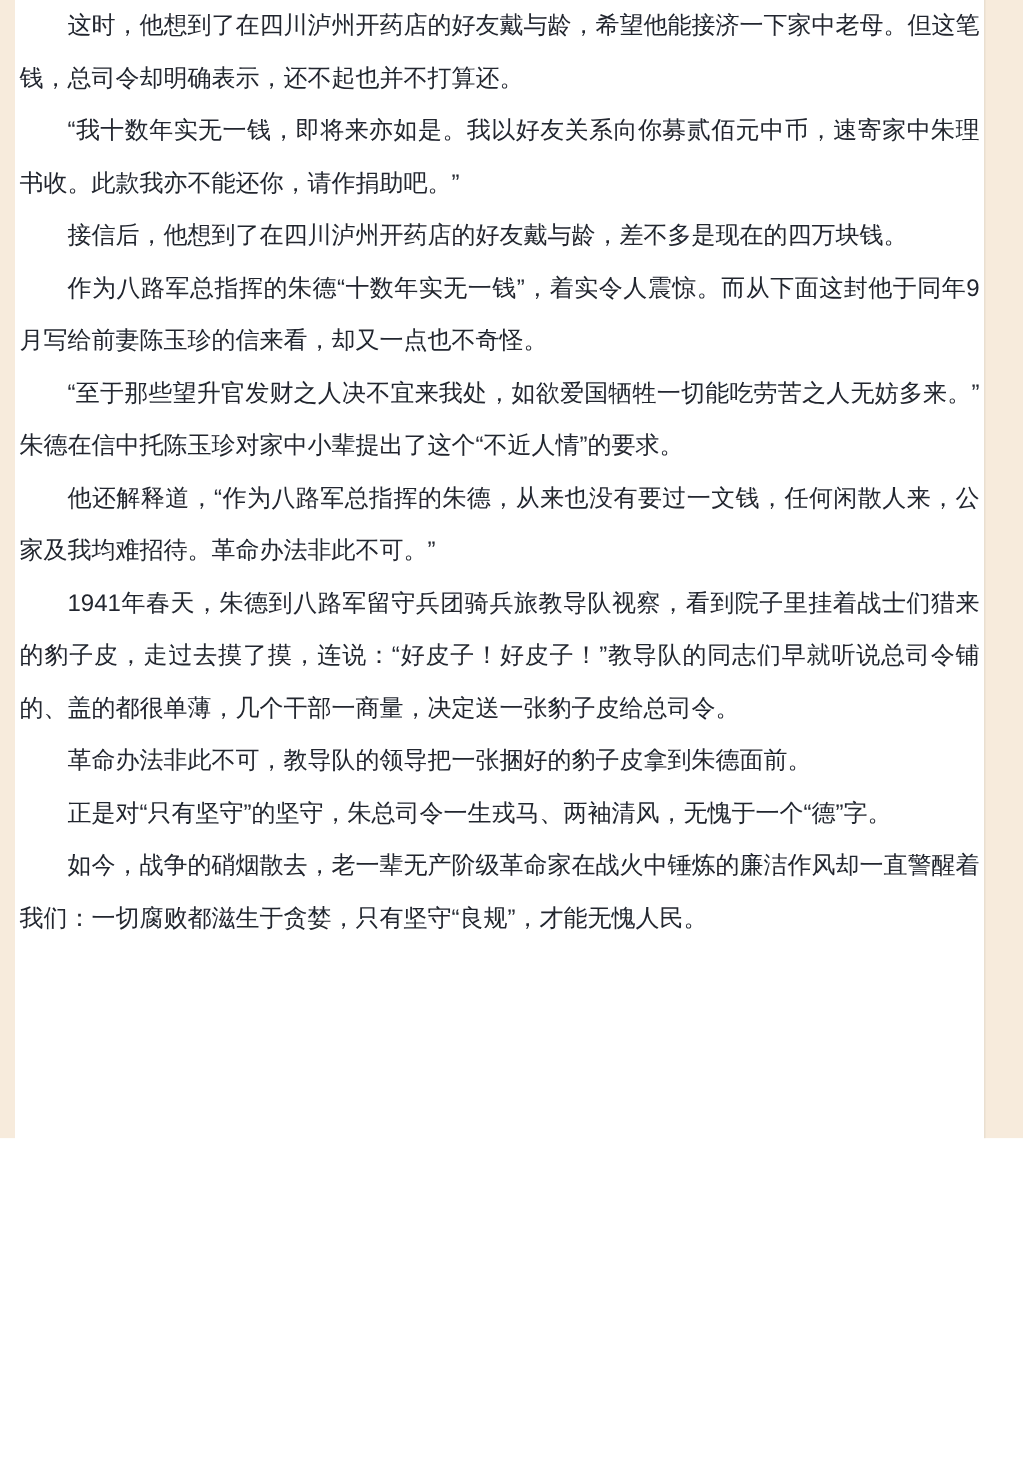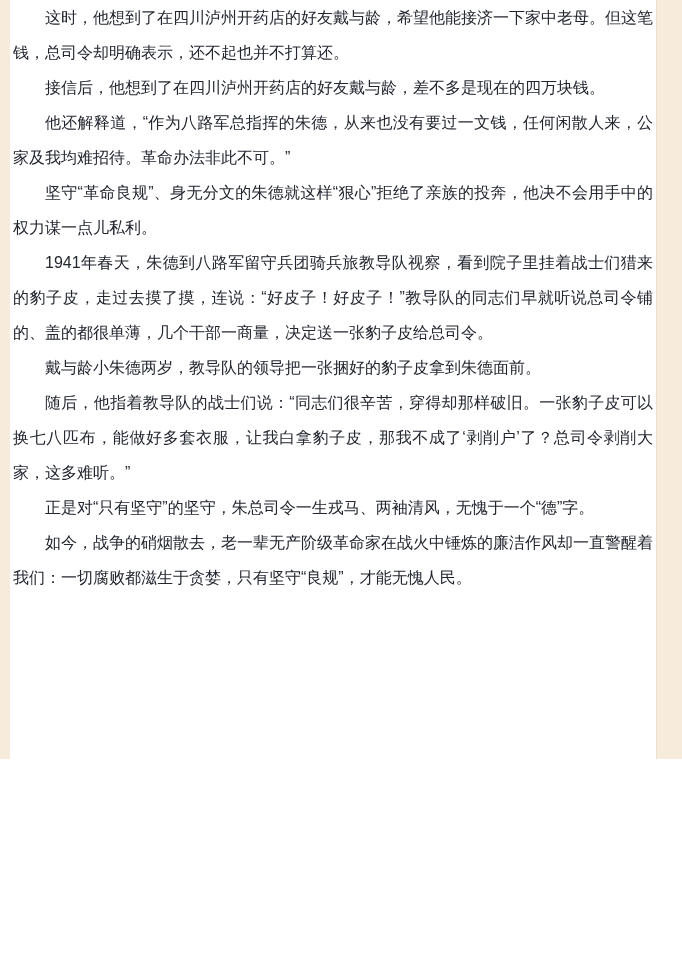--- a/index.html
+++ b/index.html
@@ -43,24 +43,25 @@
   }
 </style>
 </head>
 <body>
 
 <div class="page">
   <div class="margin-strip left"></div>
 
   <div class="content">
     <p>这时，他想到了在四川泸州开药店的好友戴与龄，希望他能接济一下家中老母。但这笔钱，总司令却明确表示，还不起也并不打算还。</p>
+    <p>“我十数年实无一钱，即将来亦如是。我以好友关系向你募贰佰元中币，速寄家中朱理书收。此款我亦不能还你，请作捐助吧。”</p>
     <p>接信后，他想到了在四川泸州开药店的好友戴与龄，差不多是现在的四万块钱。</p>
+    <p>作为八路军总指挥的朱德“十数年实无一钱”，着实令人震惊。而从下面这封他于同年9月写给前妻陈玉珍的信来看，却又一点也不奇怪。</p>
+    <p>“至于那些望升官发财之人决不宜来我处，如欲爱国牺牲一切能吃劳苦之人无妨多来。”朱德在信中托陈玉珍对家中小辈提出了这个“不近人情”的要求。</p>
     <p>他还解释道，“作为八路军总指挥的朱德，从来也没有要过一文钱，任何闲散人来，公家及我均难招待。革命办法非此不可。”</p>
-    <p>坚守“革命良规”、身无分文的朱德就这样“狠心”拒绝了亲族的投奔，他决不会用手中的权力谋一点儿私利。</p>
     <p>1941年春天，朱德到八路军留守兵团骑兵旅教导队视察，看到院子里挂着战士们猎来的豹子皮，走过去摸了摸，连说：“好皮子！好皮子！”教导队的同志们早就听说总司令铺的、盖的都很单薄，几个干部一商量，决定送一张豹子皮给总司令。</p>
-    <p>戴与龄小朱德两岁，教导队的领导把一张捆好的豹子皮拿到朱德面前。</p>
-    <p>随后，他指着教导队的战士们说：“同志们很辛苦，穿得却那样破旧。一张豹子皮可以换七八匹布，能做好多套衣服，让我白拿豹子皮，那我不成了‘剥削户’了？总司令剥削大家，这多难听。”</p>
+    <p>革命办法非此不可，教导队的领导把一张捆好的豹子皮拿到朱德面前。</p>
     <p>正是对“只有坚守”的坚守，朱总司令一生戎马、两袖清风，无愧于一个“德”字。</p>
     <p>如今，战争的硝烟散去，老一辈无产阶级革命家在战火中锤炼的廉洁作风却一直警醒着我们：一切腐败都滋生于贪婪，只有坚守“良规”，才能无愧人民。</p>
   </div>
 
   <div class="margin-strip right"></div>
 </div>
 
 </body></html>

